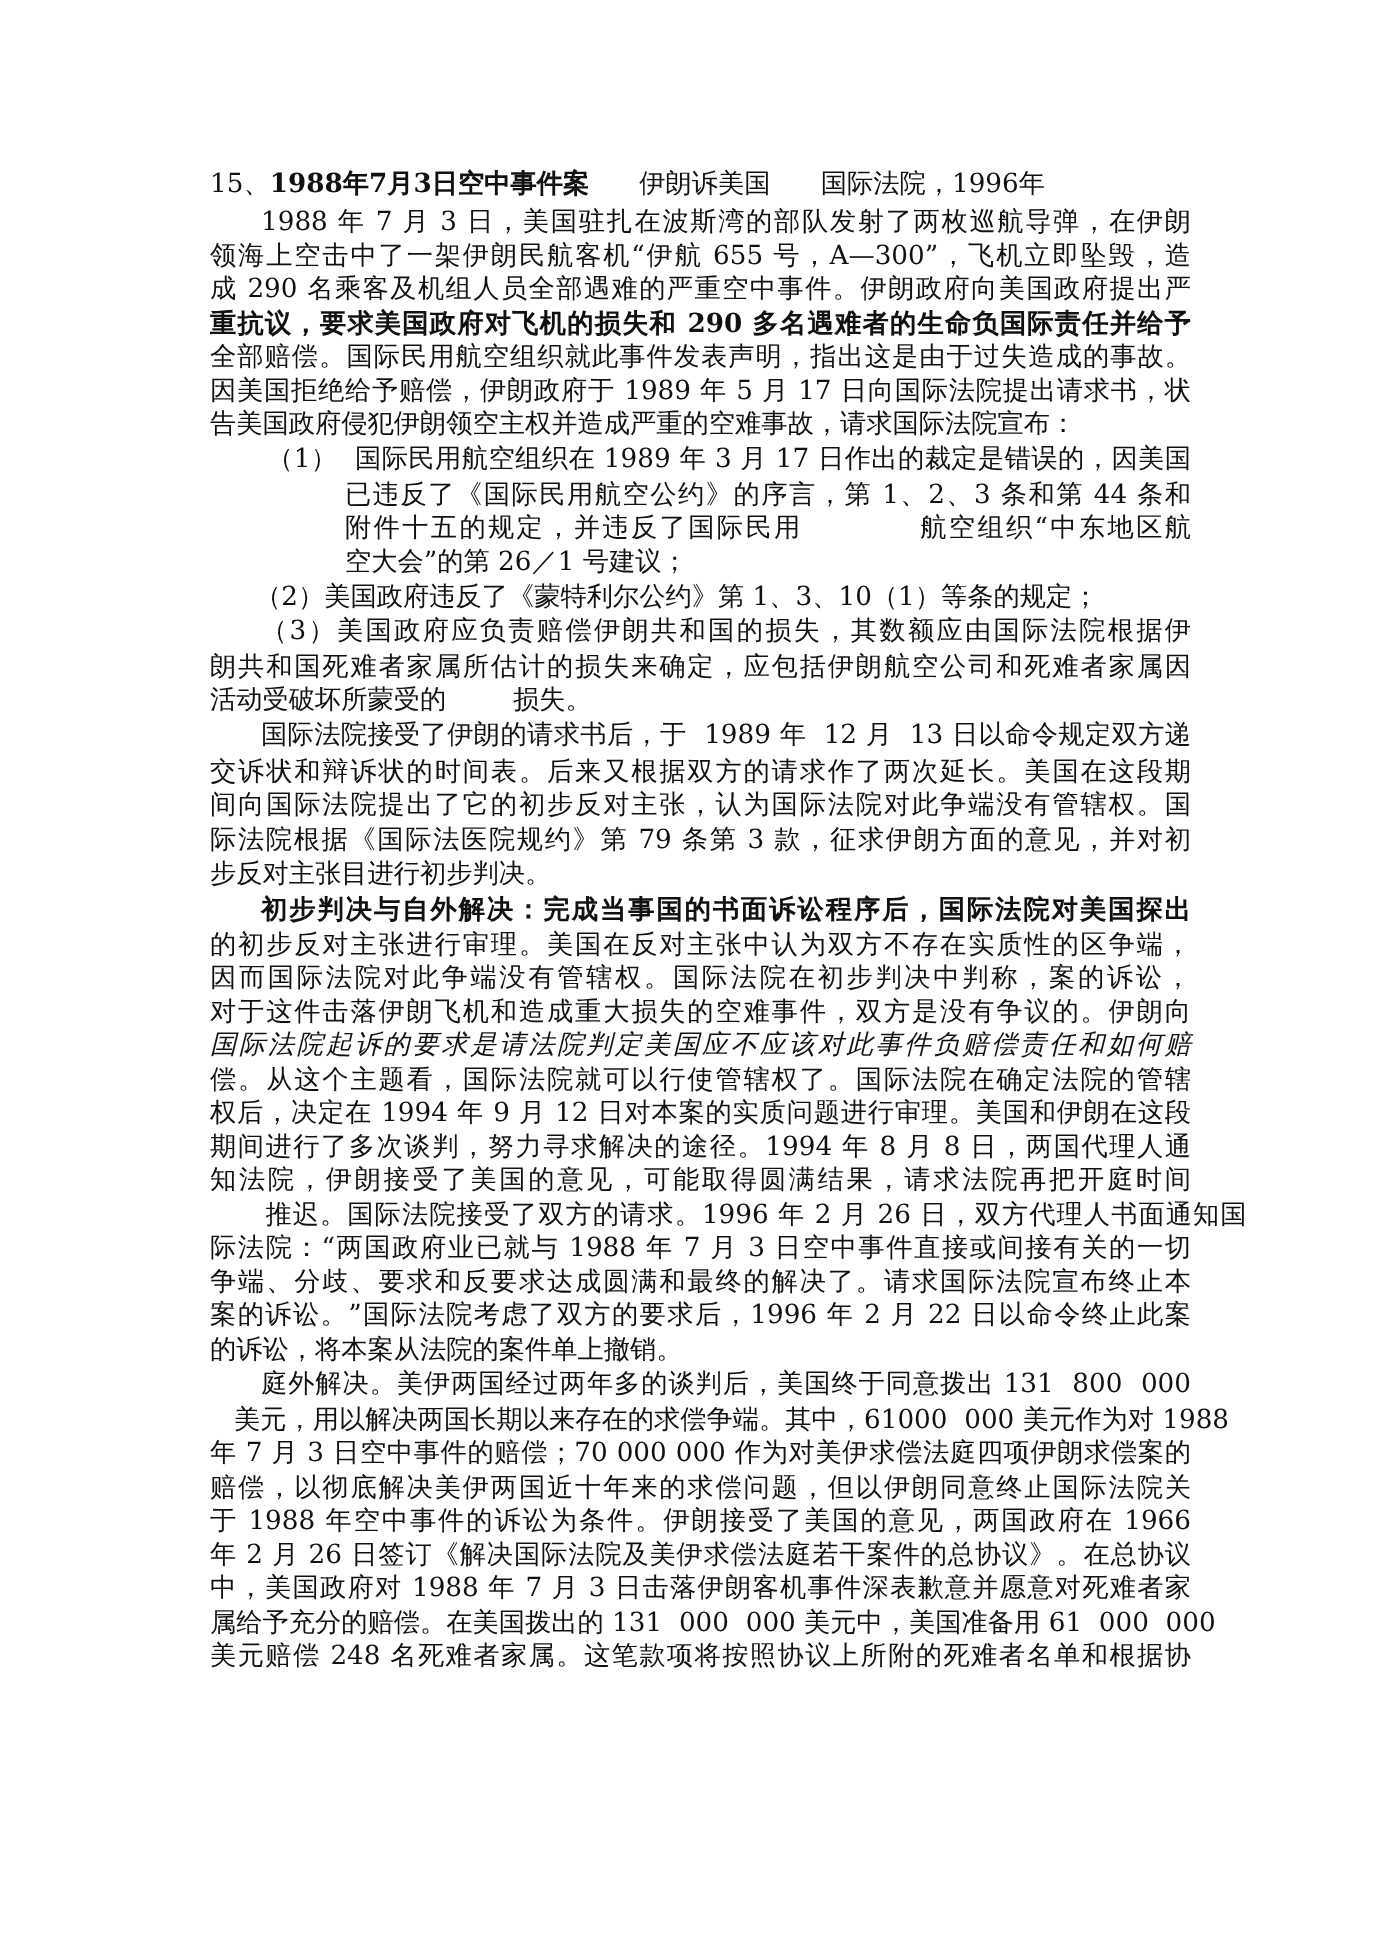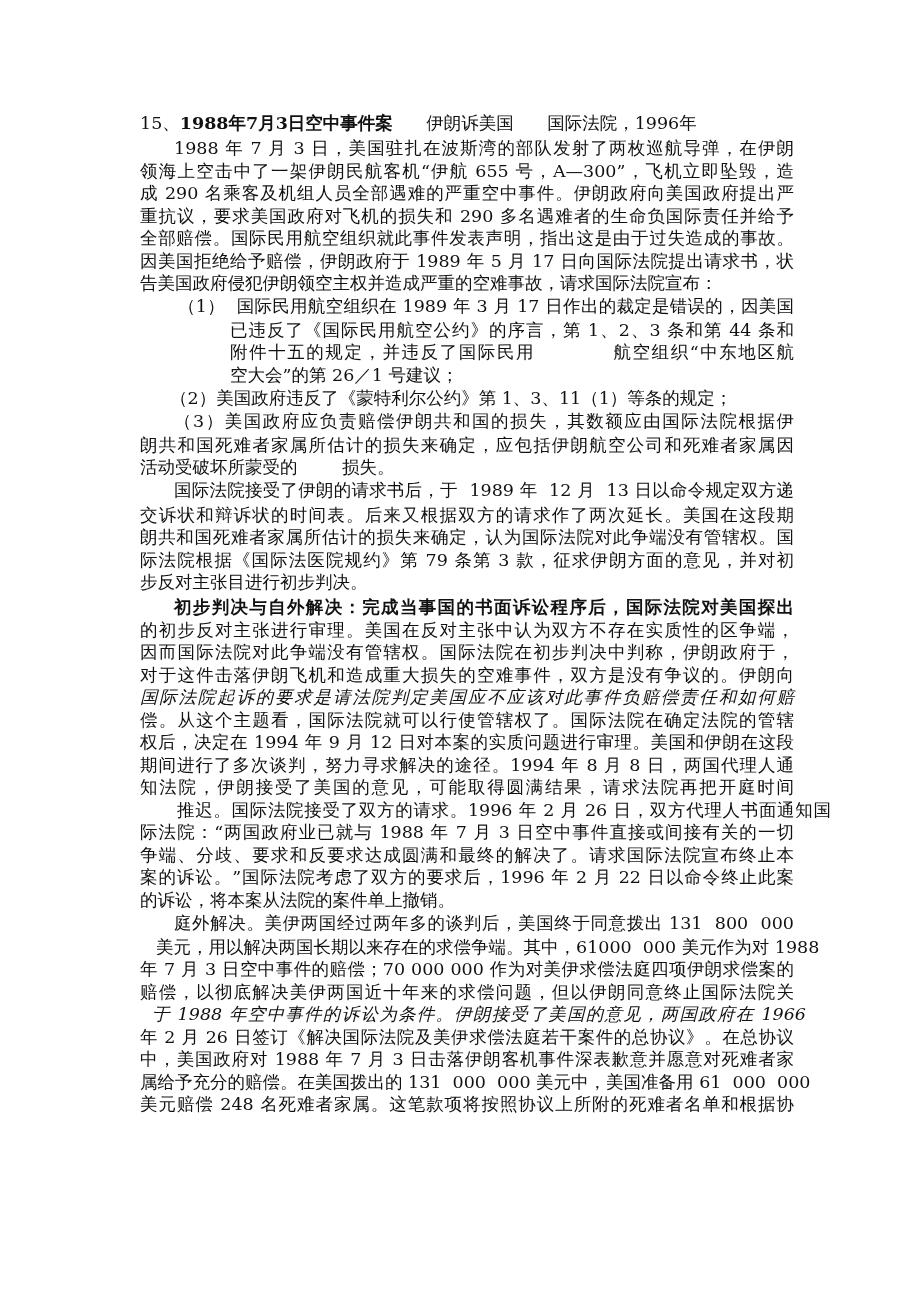--- a/index.html
+++ b/index.html
@@ -14,54 +14,54 @@
 </style>
 </head>
 <body>
 
 <div class="page">
   <div class="line title" style="top:0px;"><span>15、</span><b>1988年7月3日空中事件案</b><span>      </span><span>伊朗诉美国</span><span>      </span><span>国际法院，1996年</span></div>
   <div id="body-lines">
       <div class="line full" style="top: 25px; left: 34px; width: 620px;">1988 年 7 月 3 日，美国驻扎在波斯湾的部队发射了两枚巡航导弹，在伊朗</div>
       <div class="line full" style="top: 48px; left: 0px; width: 654px;">领海上空击中了一架伊朗民航客机“伊航 655 号，A—300”，飞机立即坠毁，造</div>
       <div class="line full" style="top: 70px; left: 0px; width: 654px;">成 290 名乘客及机组人员全部遇难的严重空中事件。伊朗政府向美国政府提出严</div>
-      <div class="line full" style="top: 93px; left: 0px; width: 654px;">重抗议，要求美国政府对飞机的损失和 290 多名遇难者的生命负国际责任并给予</div>
+      <div class="line full" style="top: 93px; left: 0px; width: 654px; font-weight: bold;">重抗议，要求美国政府对飞机的损失和 290 多名遇难者的生命负国际责任并给予</div>
       <div class="line full" style="top: 115px; left: 0px; width: 654px;">全部赔偿。国际民用航空组织就此事件发表声明，指出这是由于过失造成的事故。</div>
       <div class="line full" style="top: 138px; left: 0px; width: 654px;">因美国拒绝给予赔偿，伊朗政府于 1989 年 5 月 17 日向国际法院提出请求书，状</div>
       <div class="line" style="top: 160px; left: 0px;">告美国政府侵犯伊朗领空主权并造成严重的空难事故，请求国际法院宣布：</div>
       <div class="line full" style="top: 183px; left: 38px; width: 616px;">（1）  国际民用航空组织在 1989 年 3 月 17 日作出的裁定是错误的，因美国</div>
       <div class="line full" style="top: 207px; left: 90px; width: 564px;">已违反了《国际民用航空公约》的序言，第 1、2、3 条和第 44 条和</div>
       <div class="line full" style="top: 229px; left: 90px; width: 564px;">附件十五的规定，并违反了国际民用           航空组织“中东地区航</div>
       <div class="line" style="top: 252px; left: 90px;">空大会”的第 26／1 号建议；</div>
-      <div class="line" style="top: 275px; left: 30px;">（2）美国政府违反了《蒙特利尔公约》第 1、3、11（1）等条的规定；</div>
+      <div class="line" style="top: 275px; left: 30px;">（2）美国政府违反了《蒙特利尔公约》第 1、3、10（1）等条的规定；</div>
       <div class="line full" style="top: 298px; left: 34px; width: 620px;">（3）美国政府应负责赔偿伊朗共和国的损失，其数额应由国际法院根据伊</div>
       <div class="line full" style="top: 322px; left: 0px; width: 654px;">朗共和国死难者家属所估计的损失来确定，应包括伊朗航空公司和死难者家属因</div>
       <div class="line" style="top: 344px; left: 0px;">活动受破坏所蒙受的        损失。</div>
       <div class="line full" style="top: 367px; left: 34px; width: 620px;">国际法院接受了伊朗的请求书后，于  1989 年  12 月  13 日以命令规定双方递</div>
       <div class="line full" style="top: 392px; left: 0px; width: 654px;">交诉状和辩诉状的时间表。后来又根据双方的请求作了两次延长。美国在这段期</div>
-      <div class="line full" style="top: 414px; left: 0px; width: 654px;">朗共和国死难者家属所估计的损失来确定，认为国际法院对此争端没有管辖权。国</div>
+      <div class="line full" style="top: 414px; left: 0px; width: 654px;">间向国际法院提出了它的初步反对主张，认为国际法院对此争端没有管辖权。国</div>
       <div class="line full" style="top: 437px; left: 0px; width: 654px;">际法院根据《国际法医院规约》第 79 条第 3 款，征求伊朗方面的意见，并对初</div>
       <div class="line" style="top: 459px; left: 0px; font-family: Liberation Serif, serif;">步反对主张目进行初步判决。</div>
       <div class="line full" style="top: 484px; left: 34px; width: 620px; font-weight: bold;">初步判决与自外解决：完成当事国的书面诉讼程序后，国际法院对美国探出</div>
       <div class="line full" style="top: 507px; left: 0px; width: 654px;">的初步反对主张进行审理。美国在反对主张中认为双方不存在实质性的区争端，</div>
-      <div class="line full" style="top: 529px; left: 0px; width: 654px;">因而国际法院对此争端没有管辖权。国际法院在初步判决中判称，伊朗政府于，</div>
+      <div class="line full" style="top: 529px; left: 0px; width: 654px;">因而国际法院对此争端没有管辖权。国际法院在初步判决中判称，案的诉讼，</div>
       <div class="line full" style="top: 552px; left: 0px; width: 654px;">对于这件击落伊朗飞机和造成重大损失的空难事件，双方是没有争议的。伊朗向</div>
       <div class="line full" style="top: 574px; left: 0px; width: 654px; font-style: italic;">国际法院起诉的要求是请法院判定美国应不应该对此事件负赔偿责任和如何赔</div>
       <div class="line full" style="top: 597px; left: 0px; width: 654px;">偿。从这个主题看，国际法院就可以行使管辖权了。国际法院在确定法院的管辖</div>
       <div class="line full" style="top: 619px; left: 0px; width: 654px;">权后，决定在 1994 年 9 月 12 日对本案的实质问题进行审理。美国和伊朗在这段</div>
       <div class="line full" style="top: 642px; left: 0px; width: 654px;">期间进行了多次谈判，努力寻求解决的途径。1994 年 8 月 8 日，两国代理人通</div>
       <div class="line full" style="top: 664px; left: 0px; width: 654px;">知法院，伊朗接受了美国的意见，可能取得圆满结果，请求法院再把开庭时间</div>
       <div class="line full" style="top: 687px; left: 0px; width: 654px; margin-left: 37px;">推迟。国际法院接受了双方的请求。1996 年 2 月 26 日，双方代理人书面通知国</div>
       <div class="line full" style="top: 709px; left: 0px; width: 654px;">际法院：“两国政府业已就与 1988 年 7 月 3 日空中事件直接或间接有关的一切</div>
       <div class="line full" style="top: 732px; left: 0px; width: 654px;">争端、分歧、要求和反要求达成圆满和最终的解决了。请求国际法院宣布终止本</div>
       <div class="line full" style="top: 754px; left: 0px; width: 654px;">案的诉讼。”国际法院考虑了双方的要求后，1996 年 2 月 22 日以命令终止此案</div>
       <div class="line" style="top: 777px; left: 0px;">的诉讼，将本案从法院的案件单上撤销。</div>
       <div class="line full" style="top: 800px; left: 34px; width: 620px;">庭外解决。美伊两国经过两年多的谈判后，美国终于同意拨出 131  800  000</div>
       <div class="line full" style="top: 824px; left: 16px; width: 654px;">美元，用以解决两国长期以来存在的求偿争端。其中，61000  000 美元作为对 1988</div>
       <div class="line full" style="top: 846px; left: 0px; width: 654px;">年 7 月 3 日空中事件的赔偿；70 000 000 作为对美伊求偿法庭四项伊朗求偿案的</div>
       <div class="line full" style="top: 869px; left: 0px; width: 654px;">赔偿，以彻底解决美伊两国近十年来的求偿问题，但以伊朗同意终止国际法院关</div>
-      <div class="line full" style="top: 891px; left: 12px; width: 654px; font-style: italic;">于 1988 年空中事件的诉讼为条件。伊朗接受了美国的意见，两国政府在 1966</div>
+      <div class="line full" style="top: 891px; left: 0px; width: 654px;">于 1988 年空中事件的诉讼为条件。伊朗接受了美国的意见，两国政府在 1966</div>
       <div class="line full" style="top: 914px; left: 0px; width: 654px;">年 2 月 26 日签订《解决国际法院及美伊求偿法庭若干案件的总协议》。在总协议</div>
       <div class="line full" style="top: 936px; left: 0px; width: 654px;">中，美国政府对 1988 年 7 月 3 日击落伊朗客机事件深表歉意并愿意对死难者家</div>
       <div class="line full" style="top: 959px; left: 0px; width: 654px;">属给予充分的赔偿。在美国拨出的 131  000  000 美元中，美国准备用 61  000  000</div>
       <div class="line full" style="top: 981px; left: 0px; width: 654px;">美元赔偿 248 名死难者家属。这笔款项将按照协议上所附的死难者名单和根据协</div>
     </div>
 </div>
 
 </body></html>

